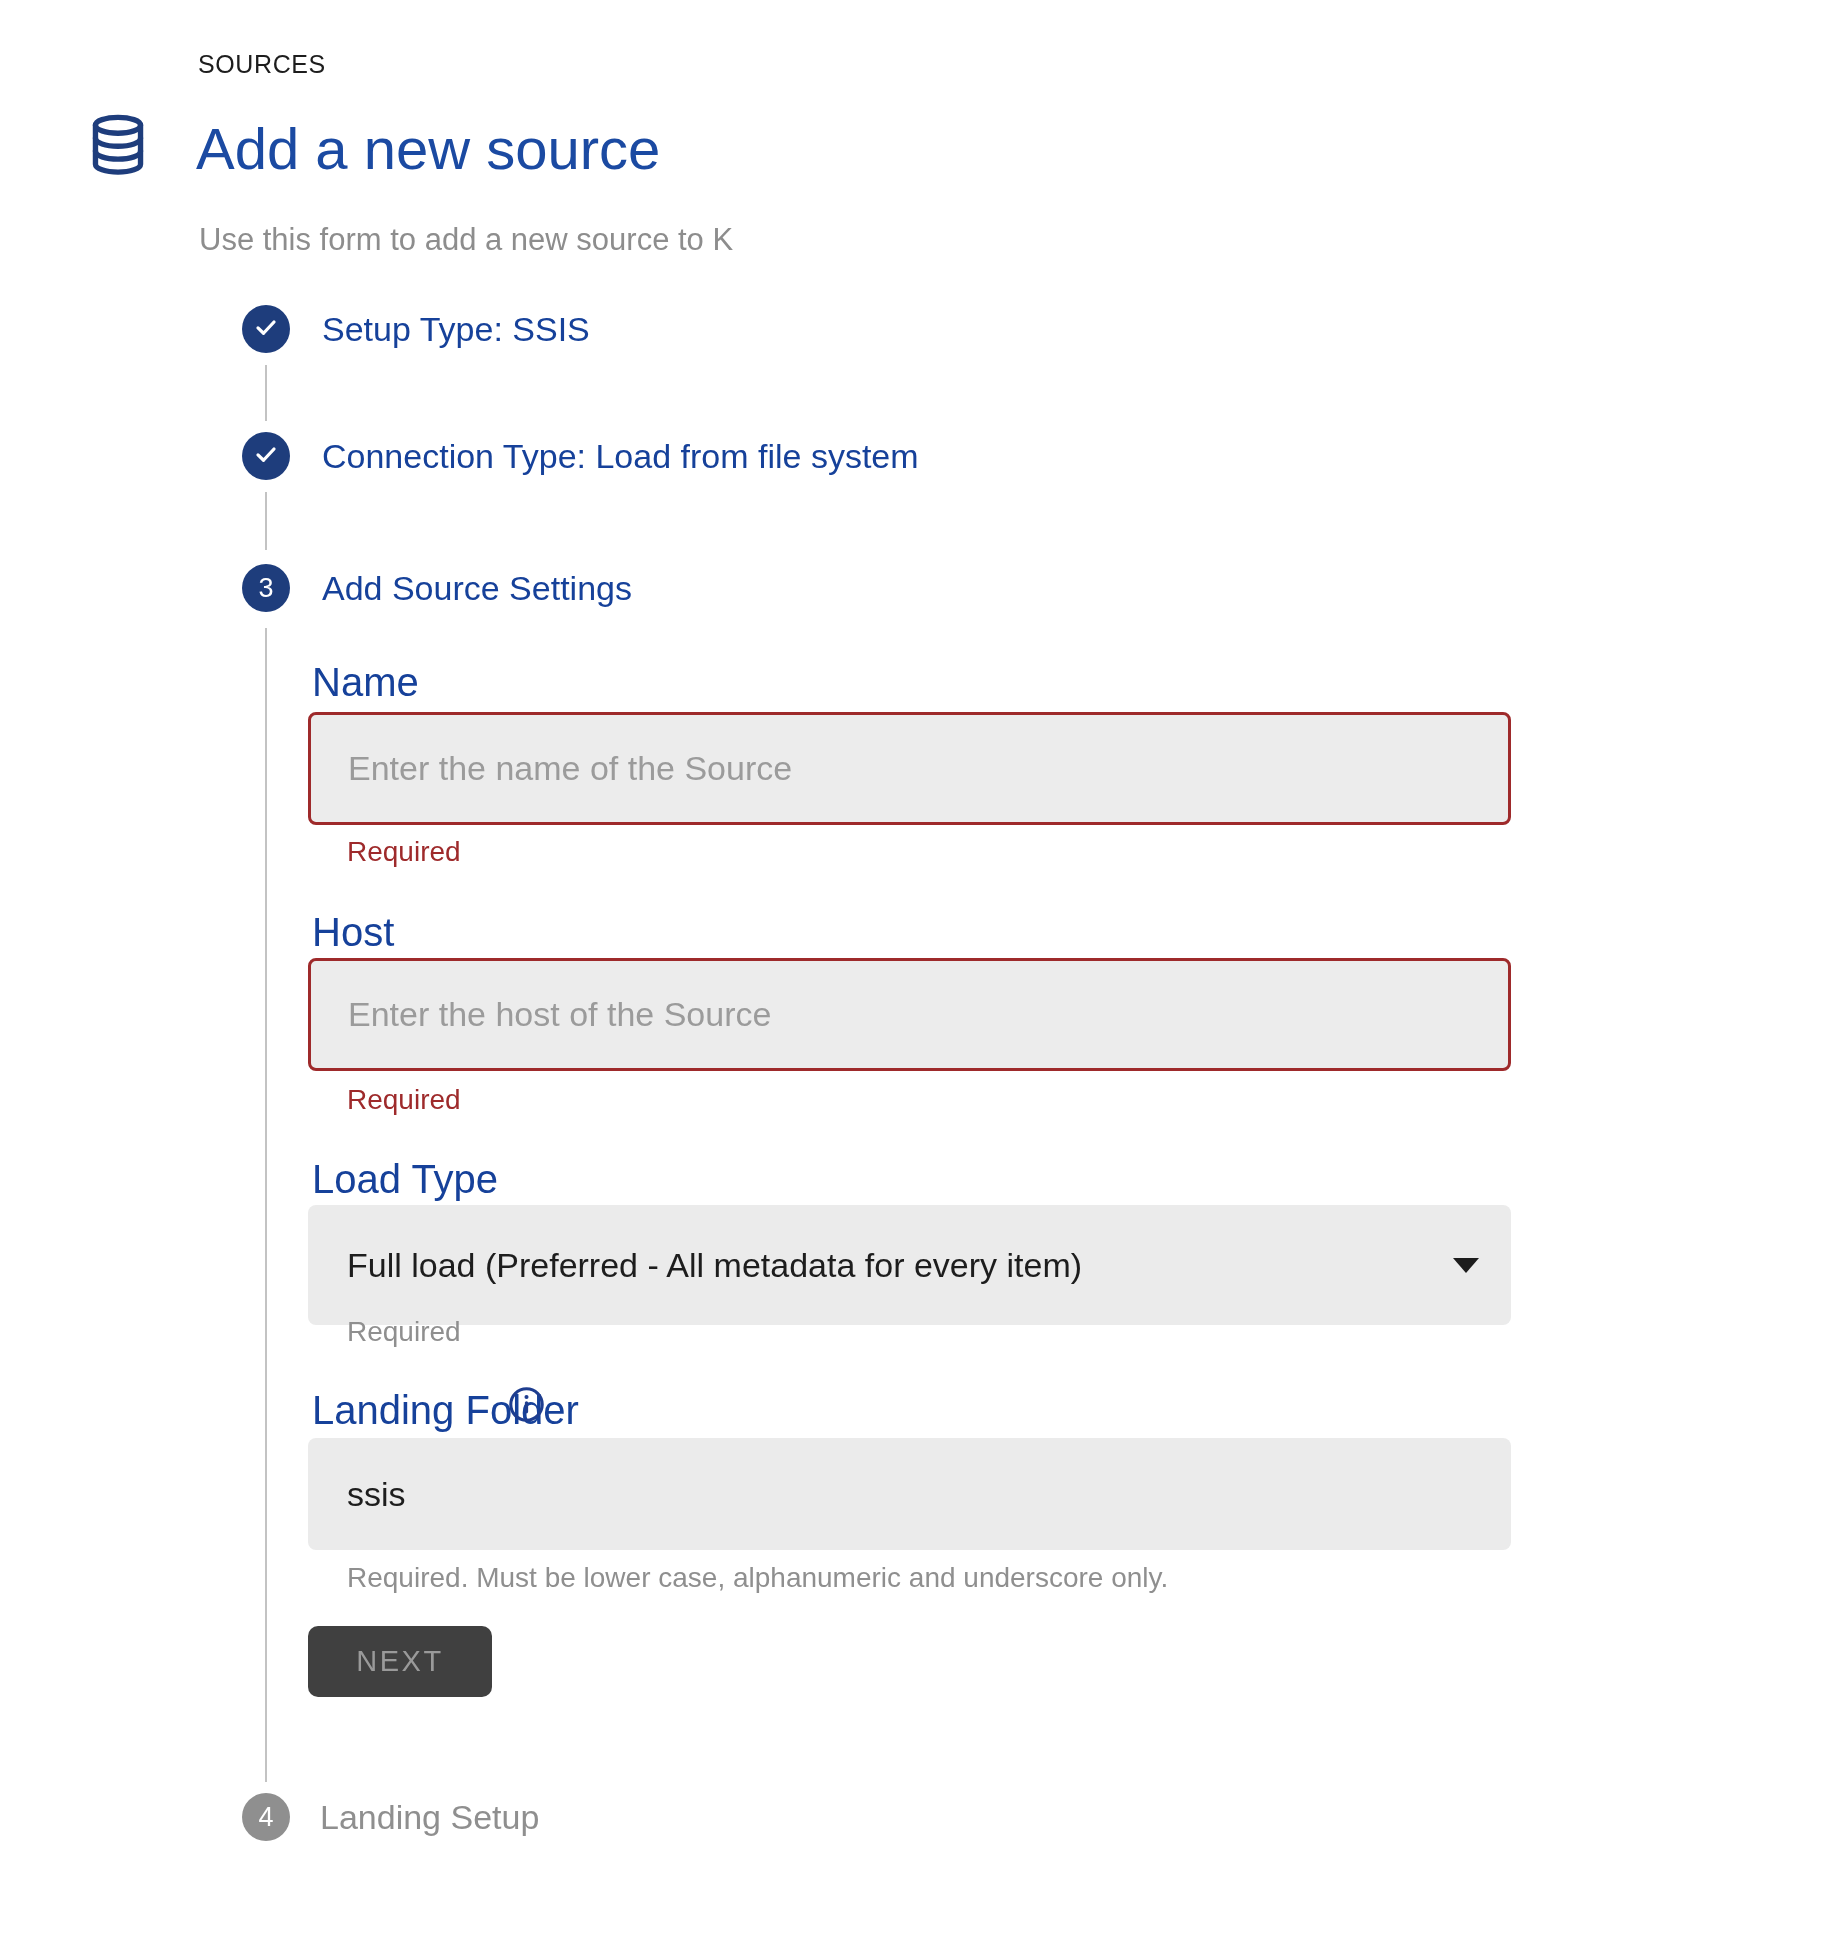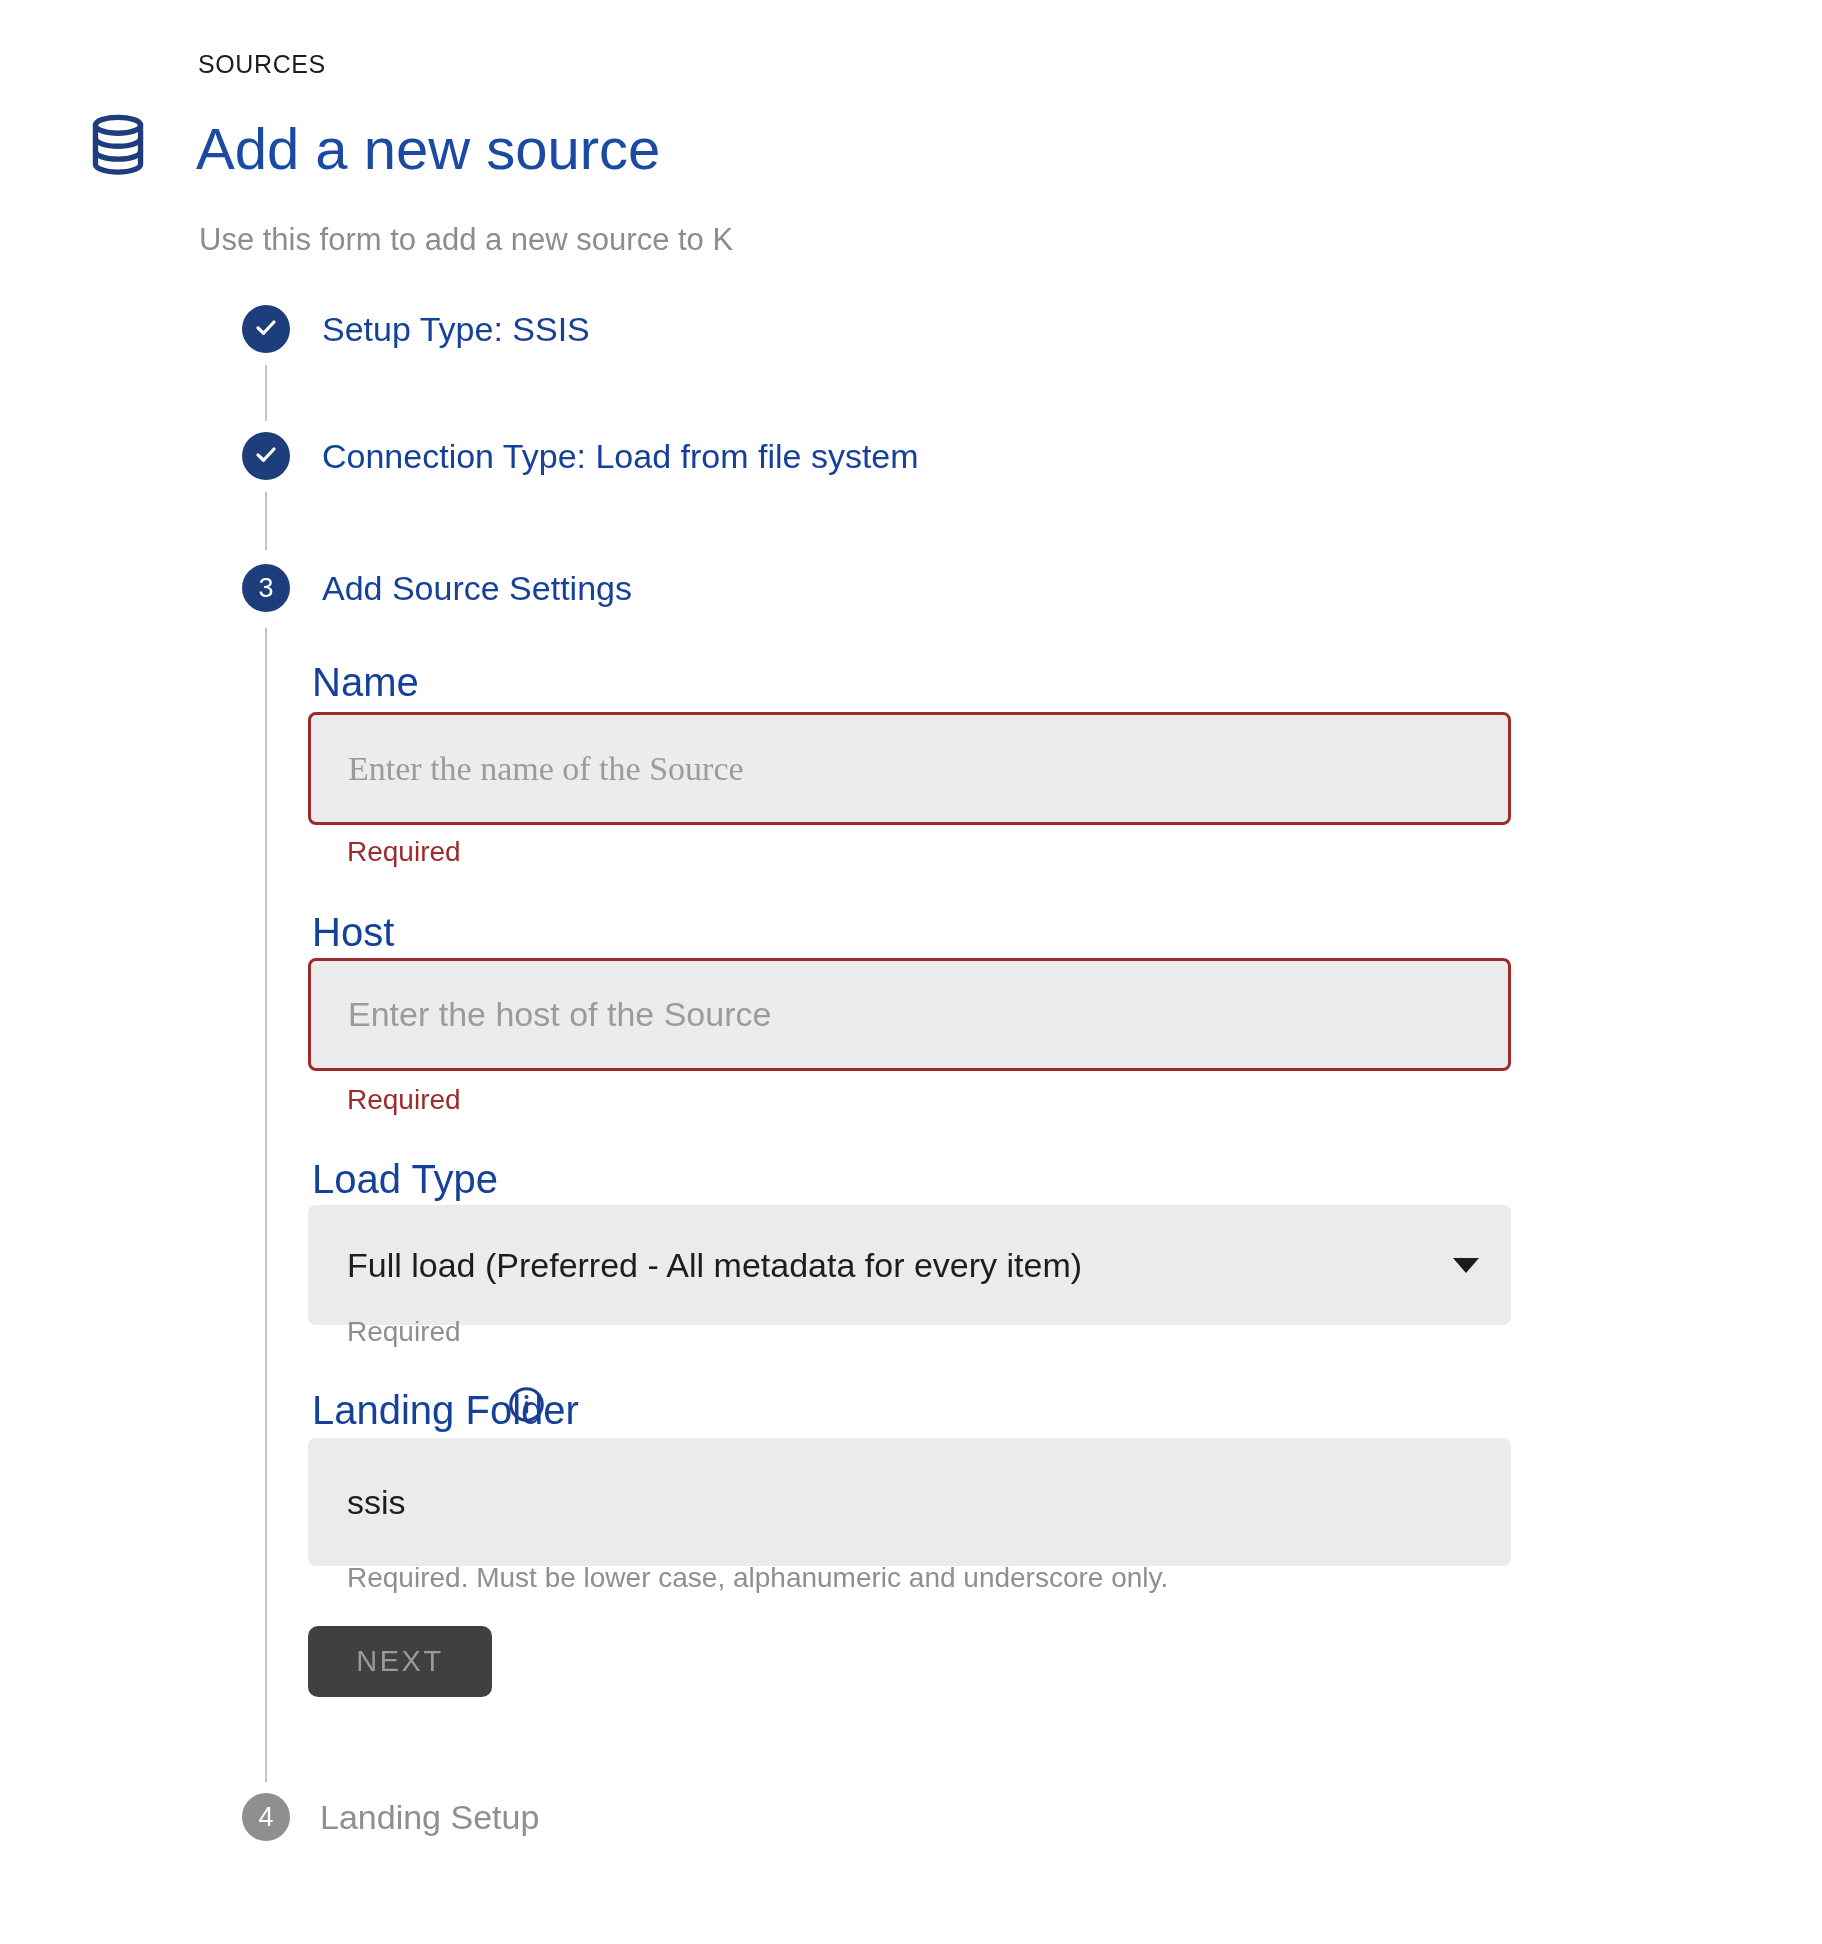--- a/index.html
+++ b/index.html
@@ -25,21 +25,21 @@
 
   
   .field-label{font-size:40px;color:#16419a;white-space:nowrap;}
   .text-input{
     box-sizing:border-box;width:1203px;height:113px;background:#ececec;
     border:3px solid #9e2a2b;border-radius:8px;padding:0 37px;
     font-size:34px;color:#1d1d1d;font-family:inherit;outline:none;
   }
   .text-input::placeholder{color:#9b9b9b;opacity:1;}
   .plain-input{
-    box-sizing:border-box;width:1203px;height:128px;background:#ebebeb;
+    box-sizing:border-box;width:1203px;height:112px;background:#ebebeb;
     border:none;border-radius:8px;padding:0 39px;
     font-size:34px;color:#1d1d1d;font-family:inherit;outline:none;
   }
   .err-text{font-size:28px;color:#9e2a2b;}
   .helper-text{font-size:28px;color:#8f8f8f;}
 
   .select-box{
     box-sizing:border-box;width:1203px;height:120px;background:#ebebeb;border-radius:8px;
     display:flex;align-items:center;padding:0 70px 0 39px;font-size:34px;color:#1d1d1d;cursor:pointer;
   }
@@ -90,21 +90,21 @@
   <div class="abs step-label" style="left:322px;top:432px;">Connection Type: Load from file system</div>
   <div class="abs connector" style="top:492px;height:58px;"></div>
 
   <div class="abs step-circle active" style="left:242px;top:564px;">
     <span class="step-num">3</span>
   </div>
   <div class="abs step-label" style="left:322px;top:564px;">Add Source Settings</div>
   <div class="abs connector" style="top:628px;height:1154px;"></div>
 
   <div class="abs field-label" style="left:312px;top:660px;">Name</div>
-  <input class="abs text-input" style="left: 308px; top: 712px; font-family: Liberation Serif, serif;" type="text" placeholder="Enter the name of the Source">
+  <input class="abs text-input" style="left: 308px; top: 712px;" type="text" placeholder="Enter the name of the Source">
   <div class="abs err-text" style="left:347px;top:836px;">Required</div>
 
   <div class="abs field-label" style="left:312px;top:910px;">Host</div>
   <input class="abs text-input" style="left: 308px; top: 958px;" type="text" placeholder="Enter the host of the Source">
   <div class="abs err-text" style="left:347px;top:1084px;">Required</div>
 
   <div class="abs field-label" style="left:312px;top:1157px;">Load Type</div>
   <div class="abs select-box" style="left:308px;top:1205px;">
     <span>Full load (Preferred - All metadata for every item)</span>
     <span class="caret"></span>

